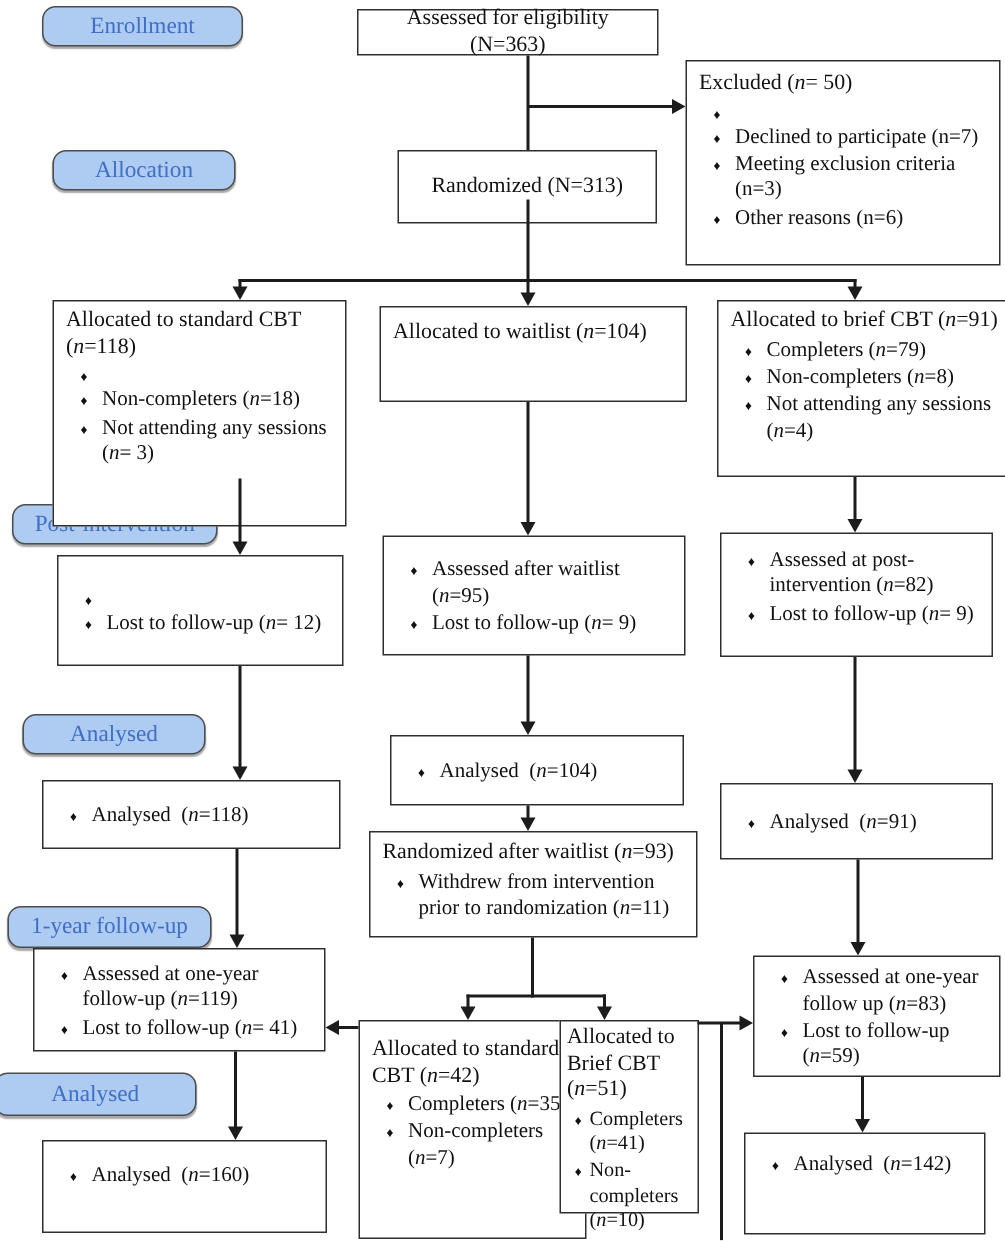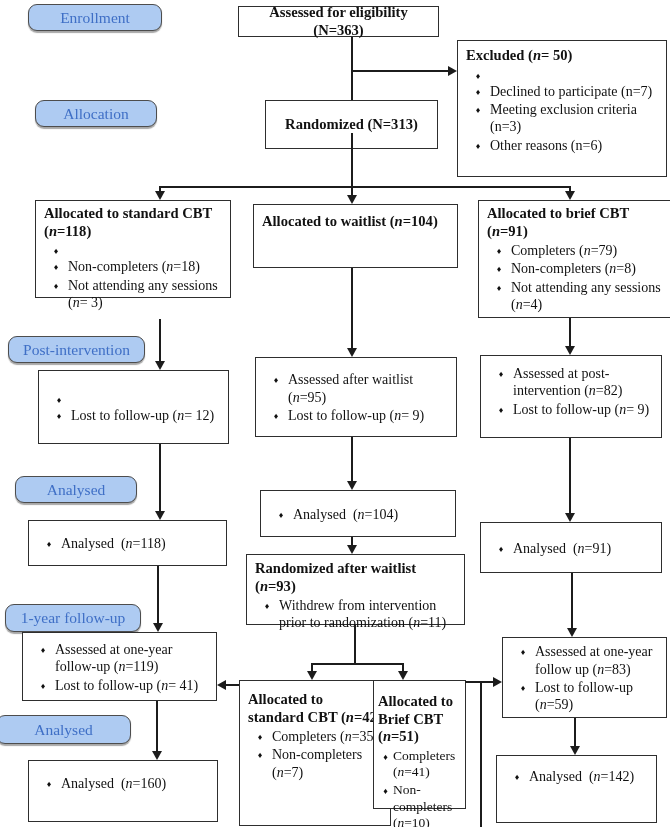--- a/index.html
+++ b/index.html
@@ -3,21 +3,21 @@
 <meta charset="utf-8">
 <style>
   html,body{margin:0;padding:0;background:#fff;}
   #stage{position:relative;width:670px;height:827px;background:#ffffff;overflow:hidden;
          font-family:"Liberation Serif","DejaVu Serif",serif;color:#111;}
   .lbl{position:absolute;background:#aecbf2;border:1.6px solid #4d4d4d;border-radius:9px;
        color:#3f6fc6;display:flex;align-items:center;justify-content:center;
        font-size:15.5px;box-shadow:0 1.5px 1px rgba(60,60,60,.45);box-sizing:border-box;}
   .box{position:absolute;background:#fff;border:1.7px solid #2e2e2e;box-sizing:border-box;
        padding:4px 8px;font-size:14px;line-height:1.24;}
-  .box .title{font-weight:bold;font-size:14.6px;line-height:1.2;}
+  .box .title{font-weight:normal;font-size:14.6px;line-height:1.2;}
   .cbox{display:flex;align-items:center;justify-content:center;text-align:center;}
   .vc{display:flex;flex-direction:column;justify-content:center;}
   ul.items{list-style:none;margin:2px 0 0 0;padding:0;}
   ul.items li{display:flex;margin:1px 0;}
   .blt{width:24px;min-width:24px;text-align:center;font-size:9px;padding-top:4px;}
   .txt{flex:1;}
   .narrow{padding:6px 4px;font-size:13.5px;}
   .narrow .blt{width:15px;min-width:15px;}
   .vline,.hline{position:absolute;background:#1c1c1c;}
   .vline{width:2px;}
@@ -61,21 +61,21 @@
           <span class="blt">♦</span>
           <span class="txt">Other reasons (n=6)</span>
         </li>
       </ul>
   </div>
 
   <div class="box cbox" style="left:265px;top:100px;width:173px;height:49px">
     <div class="title">Randomized (N=313)</div>
   </div>
 
-  <div class="box" style="left:35px;top:200px;width:196px;height:98px">
+  <div class="box" style="left:35px;top:200px;width:196px;height:151px">
     <div class="title">Allocated to standard CBT (<i>n</i>=118)</div>
     <ul class="items">
         <li>
           <span class="blt">♦</span>
         </li>
         <li>
           <span class="blt">♦</span>
           <span class="txt">Non-completers (<i>n</i>=18)</span>
         </li>
         <li>
@@ -202,21 +202,21 @@
           <span class="blt">♦</span>
           <span class="txt">Completers (<i>n</i>=35)</span>
         </li>
         <li>
           <span class="blt">♦</span>
           <span class="txt">Non-completers (<i>n</i>=7)</span>
         </li>
       </ul>
   </div>
 
-  <div class="box narrow" style="left:373px;top:680px;width:93px;height:129px;padding-top:12px">
+  <div class="box narrow" style="left:373px;top:680px;width:93px;height:129px;padding-top:2px">
     <div class="title">Allocated to Brief CBT (<i>n</i>=51)</div>
     <ul class="items">
         <li>
           <span class="blt">♦</span>
           <span class="txt">Completers (<i>n</i>=41)</span>
         </li>
         <li>
           <span class="blt">♦</span>
           <span class="txt">Non-completers (<i>n</i>=10)</span>
         </li>

